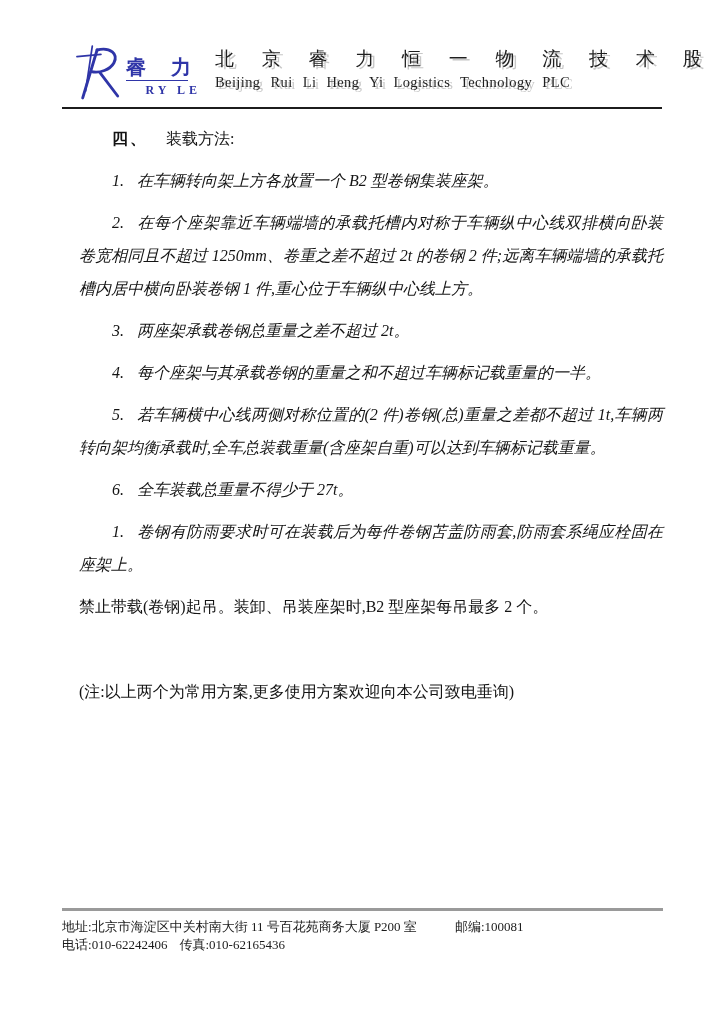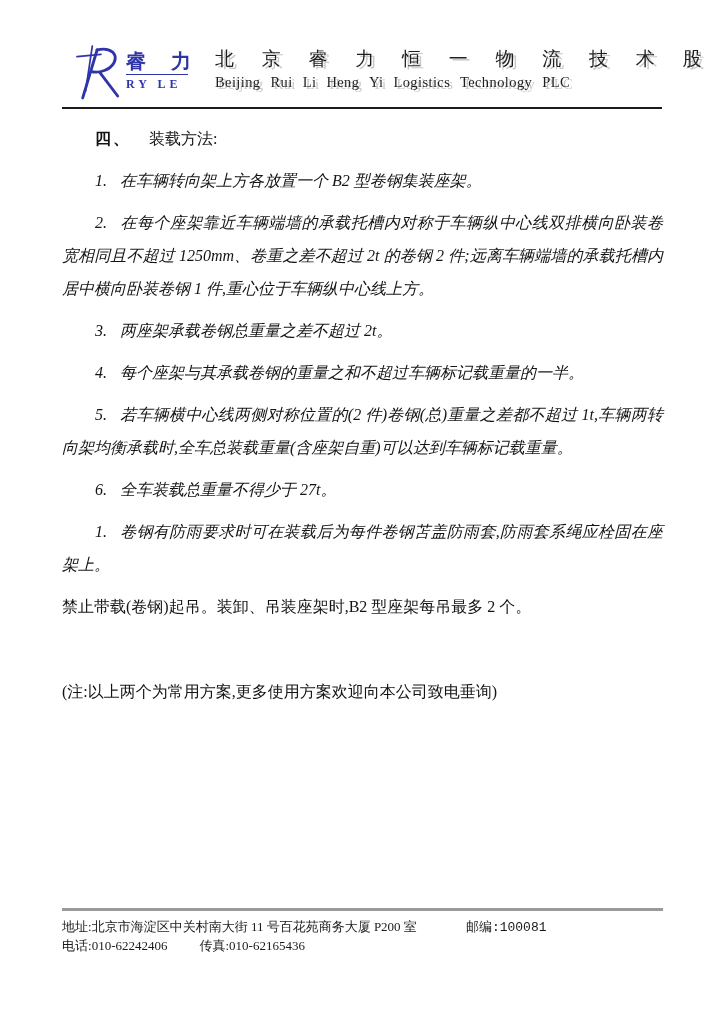--- a/index.html
+++ b/index.html
@@ -13,21 +13,21 @@
   }
   .page { position: absolute; inset: 0; background: #ffffff; }
 
   
   .header {
     position: absolute; top: 44px; left: 76px; right: 60px;
     display: flex; align-items: flex-start;
   }
   .logo-block { display: flex; align-items: flex-start; }
   .logo-mark { width: 46px; height: 58px; flex: 0 0 auto; }
-  .logo-textcol { margin-left: 4px; margin-top: 6px; }
+  .logo-textcol { margin-left: 4px; margin-top: 12px; text-align: right; }
   .logo-cn {
     font-size: 20px; font-weight: 700; letter-spacing: 10px;
     white-space: nowrap; line-height: 22px;
   }
   .logo-divider { border-top: 1.5px solid; margin: 2px 0 1px 0; width: 62px; }
   .logo-en {
     font-size: 12px; font-weight: 700; letter-spacing: 4px;
     line-height: 16px; white-space: nowrap;
   }
   .company-block { margin-left: 14px; margin-top: 2px; flex: 1; }
@@ -45,37 +45,37 @@
     position: absolute; top: 107px; left: 62px; width: 600px;
     border-top: 2px solid #1c1c1c; height: 0;
   }
 
   
   .content {
     position: absolute; top: 113px; left: 62px; width: 601px;
     font-size: 16px; line-height: 33px; text-align: justify;
     color: #141414;
   }
-  .content p { margin: 9px 0 0 0; padding: 0; }
+  .content p { margin: 9px 0 0 17px; padding: 0; }
   .p-heading { text-indent: 33px; }
   .p-heading .num { font-weight: 700; margin-right: 18px; letter-spacing: 2px; }
   .p-item { text-indent: 33px; font-style: italic; }
   .p-item .num { margin-right: 13px; }
   .p-plain { text-indent: 0; }
   .p-note { margin-top: 52px !important; font-weight: 400; text-indent: 0; }
 
   
   .footer {
     position: absolute; top: 908px; left: 62px; width: 601px;
     font-size: 13px; line-height: 17.5px; color: #1a1a1a;
   }
   .footer-rule { border-top: 3px solid #9a9a9a; margin-bottom: 7px; }
   .footer-line { white-space: nowrap; }
-  .postcode-group { margin-left: 49px; font-family: Liberation Mono, monospace; }
-  .fax-group { margin-left: 32px; }
+  .postcode-group { margin-left: 38px; }
+  .fax-group { margin-left: 12px; }
   .email-link { color: #2a2ab4; text-decoration: underline; }
 </style>
 </head>
 <body>
 
 <div class="page">
 
   <div class="header">
     <div class="logo-block">
       <svg class="logo-mark" viewBox="0 0 48 58" fill="none" xmlns="http://www.w3.org/2000/svg">

